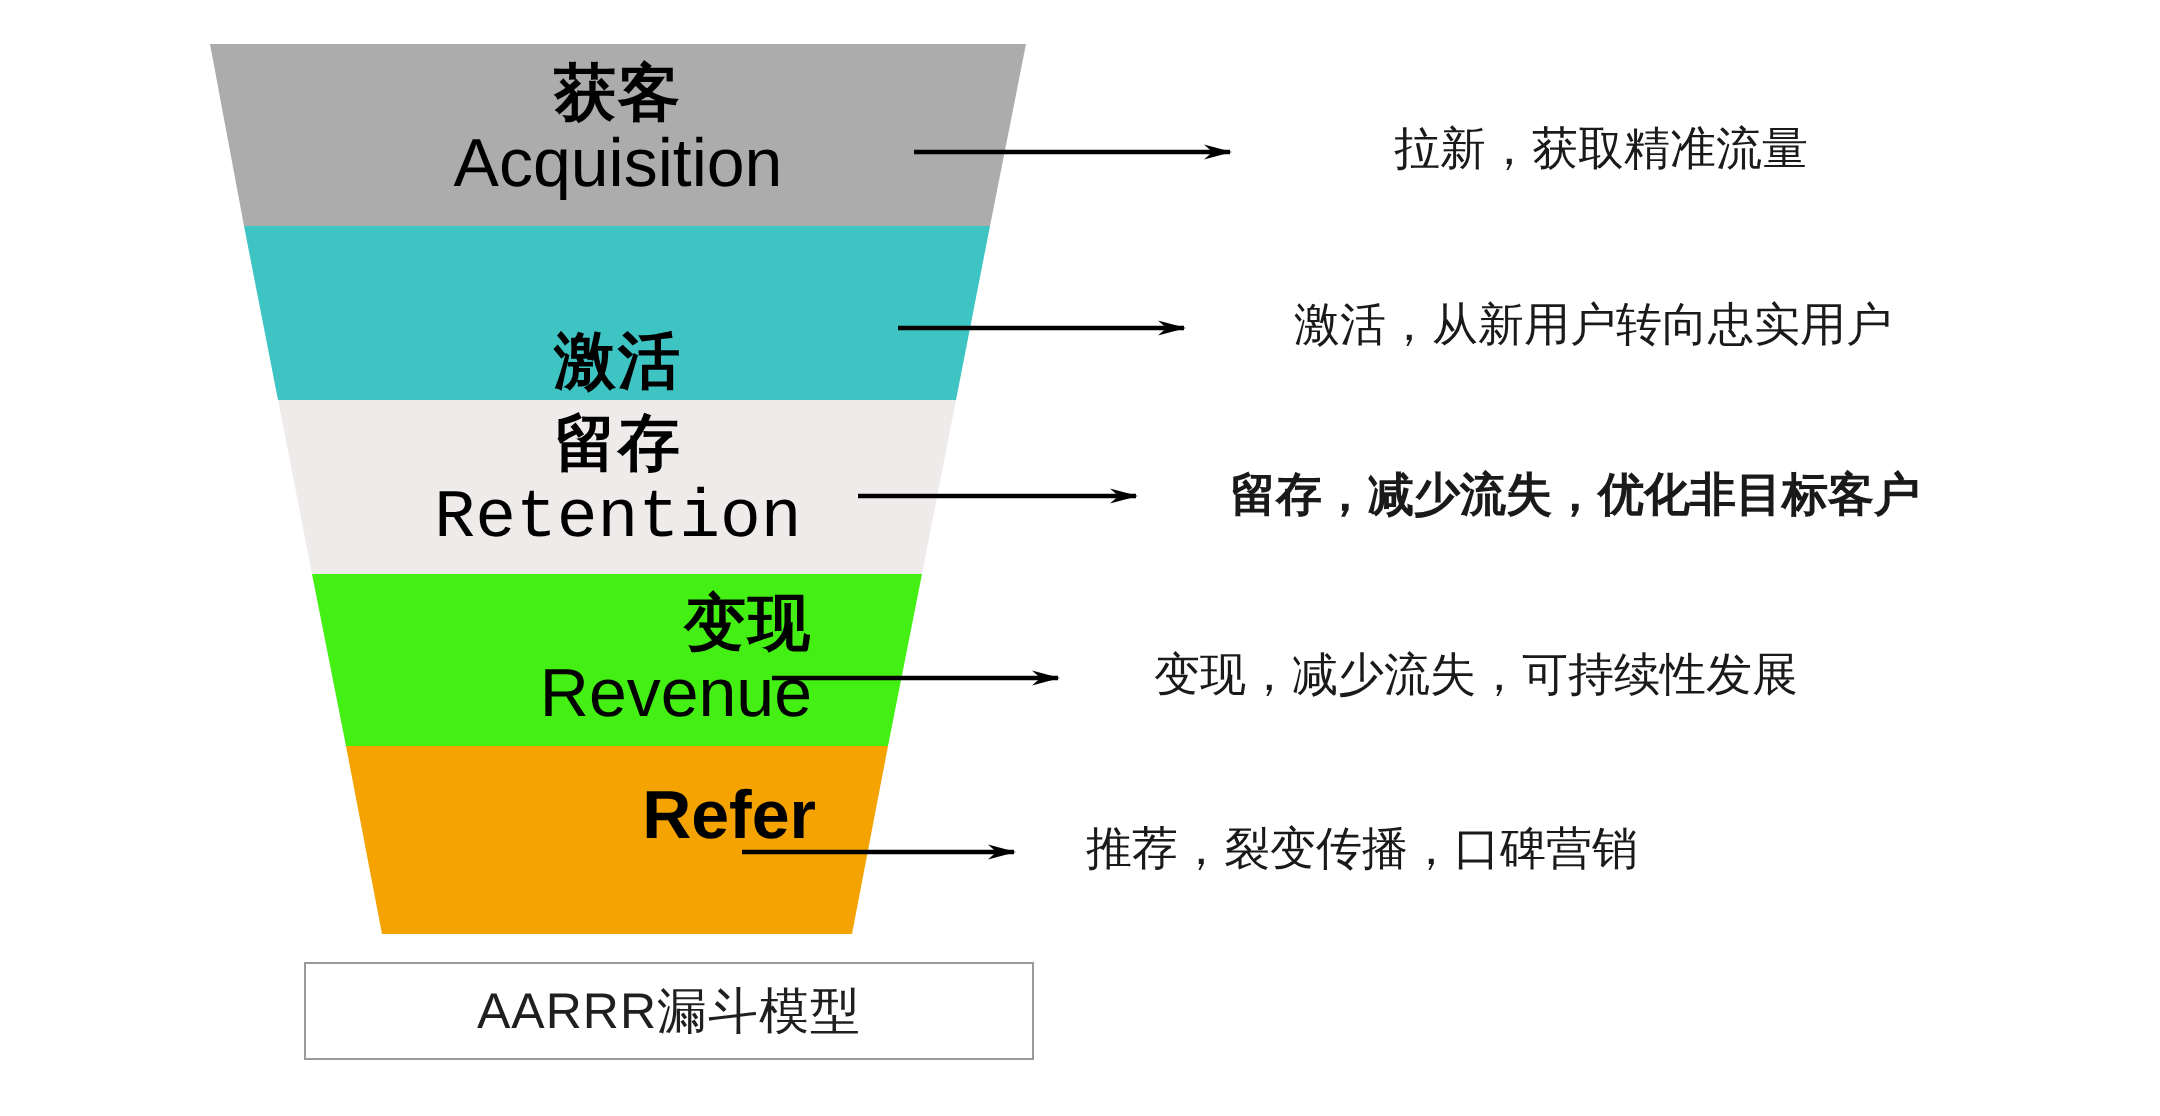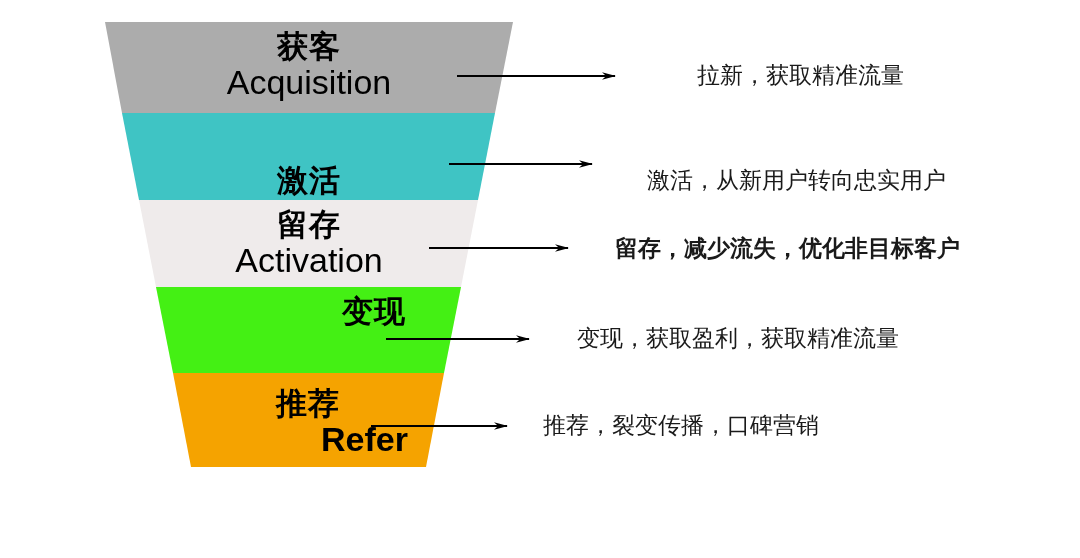--- a/index.html
+++ b/index.html
@@ -125,38 +125,41 @@
 
   <div class="stage-label" style="left:207px; top:31px; width:200px;">
     <span class="cn">获客</span>
     <span class="en">Acquisition</span>
   </div>
 
   <div class="stage-label" style="left:207px; top:121px; width:200px;margin-top:44px;">
     <span class="cn">激活</span>
   </div>
 
-  <div class="stage-label" style="left:207px; top:209px; width:200px;">
+  <div class="stage-label" style="left:207px; top:209px; width:200px;font-family:Liberation Mono, monospace;">
     <span class="cn">留存</span>
-    <span class="en">Activation</span>
+    <span class="en">Retention</span>
   </div>
 
   <div class="stage-label" style="left:204px; top:296px; width:200px;text-align:right;">
     <span class="cn">变现</span>
+    <span class="en">Revenue</span>
   </div>
 
   <div class="stage-label refer" style="left:206px; top:388px; width:200px;">
-    <span class="cn">推荐</span>
     <span class="en">Refer</span>
   </div>
 
   <div class="annotation" style="left:681px; top:64px;margin-left:14px;">拉新，获取精准流量</div>
 
-  <div class="annotation" style="left:645px; top:152px;margin-top:17px;">激活，从新用户转向忠实用户</div>
+  <div class="annotation" style="left:645px; top:152px;">激活，从新用户转向忠实用户</div>
 
   <div class="annotation" style="left:613px; top:236px;font-weight:bold;">留存，减少流失，优化非目标客户</div>
 
-  <div class="annotation" style="left:575px; top:327px;">变现，获取盈利，获取精准流量</div>
+  <div class="annotation" style="left:575px; top:327px;">变现，减少流失，可持续性发展</div>
 
   <div class="annotation" style="left:541px; top:414px;">推荐，裂变传播，口碑营销</div>
 
+  <div class="caption-box">
+    <span class="caption-text">AARRR漏斗模型</span>
+  </div>
 
 </div>
 
 </body></html>

